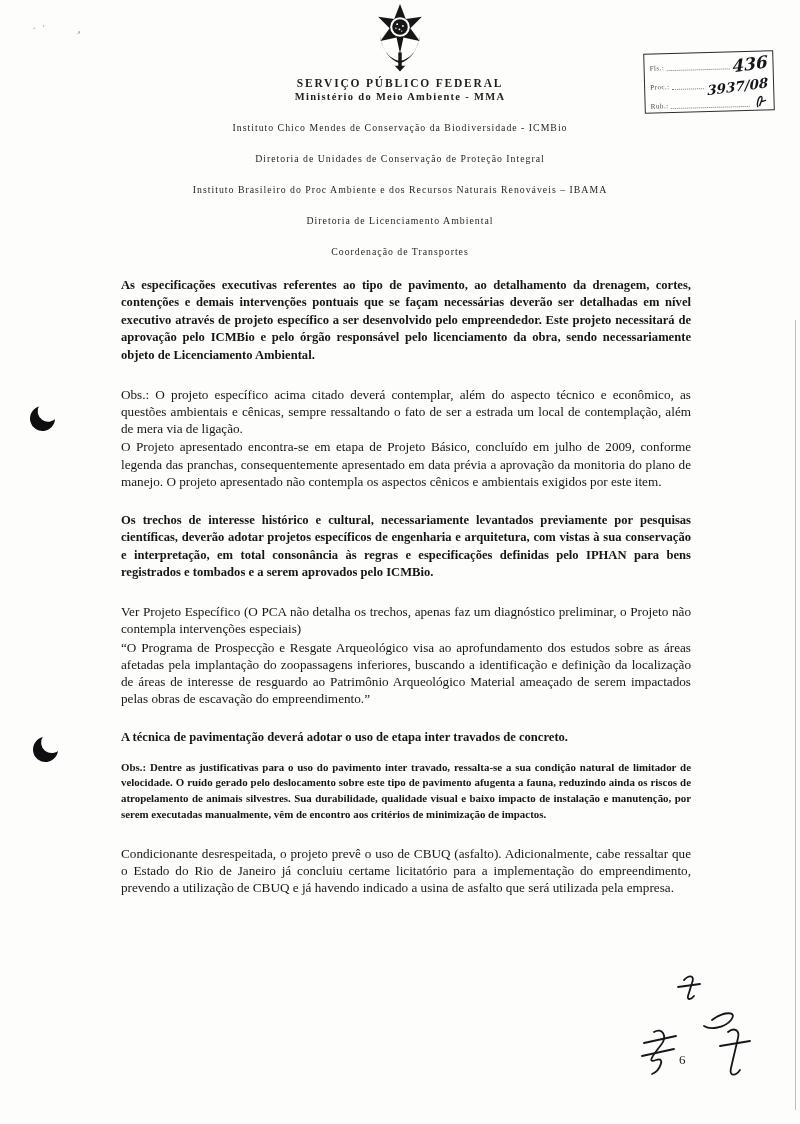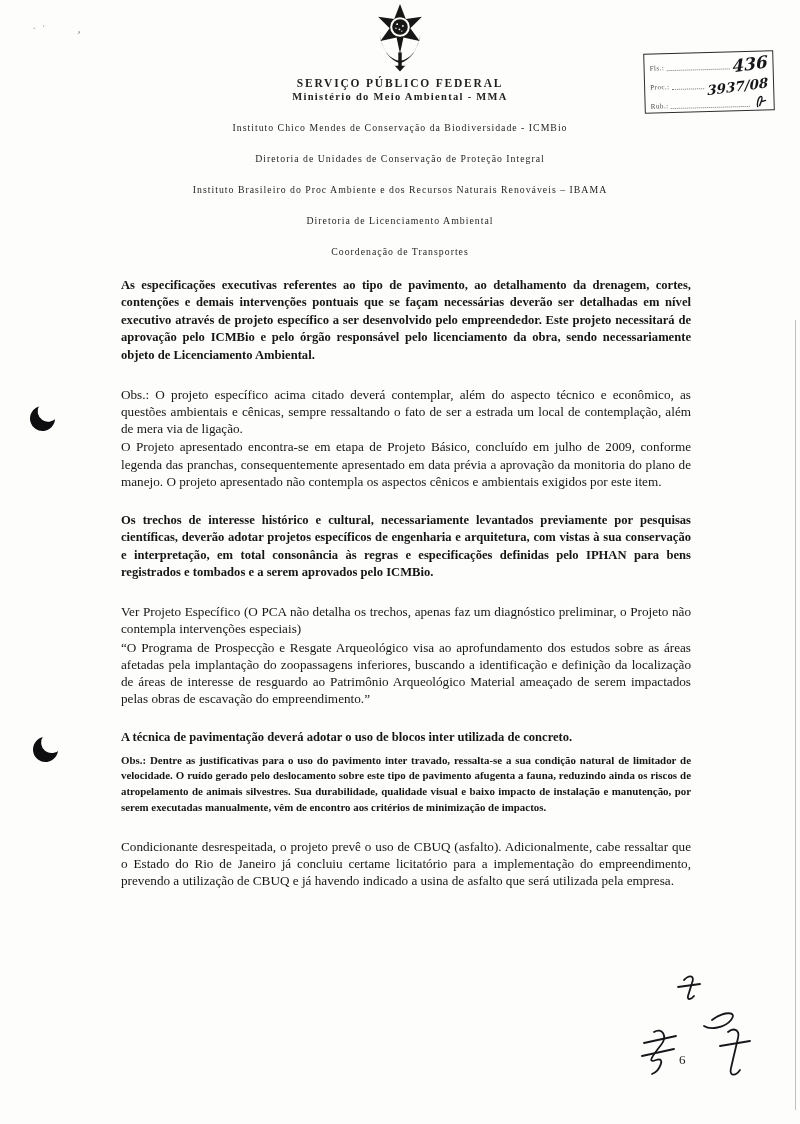--- a/index.html
+++ b/index.html
@@ -32,21 +32,21 @@
   .hand-big { font-size:17px; margin-bottom:-2px; }
   .hand-mid { font-size:13.5px; margin-bottom:-3px; }
   
   .content { margin:20px 109px 0 121px; }
   .para {
     font-size:13.2px; line-height:1.3; text-align:justify; 
     color:#161616;
   }
   .para.tight { margin-top:1px; }
   .para.bold { font-weight:bold; font-size:12.6px; line-height:1.38; }
-  .para.small-bold { font-weight:bold; font-size:10.9px; line-height:1.45; margin-top:6px; }
+  .para.small-bold { font-weight:bold; font-size:10.9px; line-height:1.45; margin-top:13px; }
   .para.gap { margin-top:22px; }
   
   .crescent { position:absolute; width:25px; height:25px; }
   .crescent .c1 { position:absolute; inset:0; background:#0e0e10; border-radius:50%; }
   .crescent .c2 { position:absolute; width:21px; height:21px; background:#fdfdfb; border-radius:50%; left:9px; top:-4px; }
   .crescent-a { left:30px; top:406px; transform:rotate(-12deg); }
   .crescent-b { left:33px; top:737px; transform:rotate(-8deg); }
   .scan-dots { position:absolute; left:32px; top:20px; color:#9a9a9a; font-size:11px; letter-spacing:6px; transform:rotate(-14deg); }
   .scan-tick { position:absolute; left:76px; top:28px; color:#8b8b8b; font-size:12px; transform:rotate(18deg); }
   .scan-edge { position:absolute; right:4px; top:320px; width:1.5px; height:790px; background:#4a4a4a; opacity:.35; }
@@ -94,36 +94,36 @@
       <circle cx="50" cy="40" r="13.5" fill="#161616"></circle>
       <g fill="#fdfdfb">
         <circle cx="45" cy="35" r="1.6"></circle>
           <circle cx="55" cy="38" r="1.6"></circle>
         <circle cx="49" cy="44" r="1.6"></circle>
           <circle cx="53" cy="47" r="1.2"></circle>
           <circle cx="43" cy="42" r="1.2"></circle>
       </g>
     </svg>
     <div class="h-line h0">SERVIÇO PÚBLICO FEDERAL</div>
-    <div class="h-line h1">Ministério do Meio Ambiental - MMA</div>
+    <div class="h-line h1">Ministério do Meio Ambiente - MMA</div>
     <div class="h-line hr">Instituto Chico Mendes de Conservação da Biodiversidade - ICMBio</div>
     <div class="h-line hr">Diretoria de Unidades de Conservação de Proteção Integral</div>
     <div class="h-line hr">Instituto Brasileiro do Proc Ambiente e dos Recursos Naturais Renováveis – IBAMA</div>
     <div class="h-line hr">Diretoria de Licenciamento Ambiental</div>
     <div class="h-line hr">Coordenação de Transportes</div>
   </div>
 
   <div class="content">
     <p class="para bold">As especificações executivas referentes ao tipo de pavimento, ao detalhamento da drenagem, cortes, contenções e demais intervenções pontuais que se façam necessárias deverão ser detalhadas em nível executivo através de projeto específico a ser desenvolvido pelo empreendedor. Este projeto necessitará de aprovação pelo ICMBio e pelo órgão responsável pelo licenciamento da obra, sendo necessariamente objeto de Licenciamento Ambiental.</p>
     <p class="para gap">Obs.: O projeto específico acima citado deverá contemplar, além do aspecto técnico e econômico, as questões ambientais e cênicas, sempre ressaltando o fato de ser a estrada um local de contemplação, além de mera via de ligação.</p>
     <p class="para tight">O Projeto apresentado encontra-se em etapa de Projeto Básico, concluído em julho de 2009, conforme legenda das pranchas, consequentemente apresentado em data prévia a aprovação da monitoria do plano de manejo. O projeto apresentado não contempla os aspectos cênicos e ambientais exigidos por este item.</p>
     <p class="para bold gap">Os trechos de interesse histórico e cultural, necessariamente levantados previamente por pesquisas científicas, deverão adotar projetos específicos de engenharia e arquitetura, com vistas à sua conservação e interpretação, em total consonância às regras e especificações definidas pelo IPHAN para bens registrados e tombados e a serem aprovados pelo ICMBio.</p>
     <p class="para gap">Ver Projeto Específico (O PCA não detalha os trechos, apenas faz um diagnóstico preliminar, o Projeto não contempla intervenções especiais)</p>
     <p class="para tight">“O Programa de Prospecção e Resgate Arqueológico visa ao aprofundamento dos estudos sobre as áreas afetadas pela implantação do zoopassagens inferiores, buscando a identificação e definição da localização de áreas de interesse de resguardo ao Patrimônio Arqueológico Material ameaçado de serem impactados pelas obras de escavação do empreendimento.”</p>
-    <p class="para bold gap">A técnica de pavimentação deverá adotar o uso de blocos inter utilizada de concreto.</p>
+    <p class="para bold gap">A técnica de pavimentação deverá adotar o uso de etapa inter travados de concreto.</p>
     <p class="para small-bold">Obs.: Dentre as justificativas para o uso do pavimento inter travado, ressalta-se a sua condição natural de limitador de velocidade. O ruído gerado pelo deslocamento sobre este tipo de pavimento afugenta a fauna, reduzindo ainda os riscos de atropelamento de animais silvestres. Sua durabilidade, qualidade visual e baixo impacto de instalação e manutenção, por serem executadas manualmente, vêm de encontro aos critérios de minimização de impactos.</p>
     <p class="para gap">Condicionante desrespeitada, o projeto prevê o uso de CBUQ (asfalto). Adicionalmente, cabe ressaltar que o Estado do Rio de Janeiro já concluiu certame licitatório para a implementação do empreendimento, prevendo a utilização de CBUQ e já havendo indicado a usina de asfalto que será utilizada pela empresa.</p>
   </div>
 
   <div class="crescent crescent-a">
       <div class="c1"></div>
       <div class="c2"></div>
     </div>
   <div class="crescent crescent-b">
       <div class="c1"></div>

